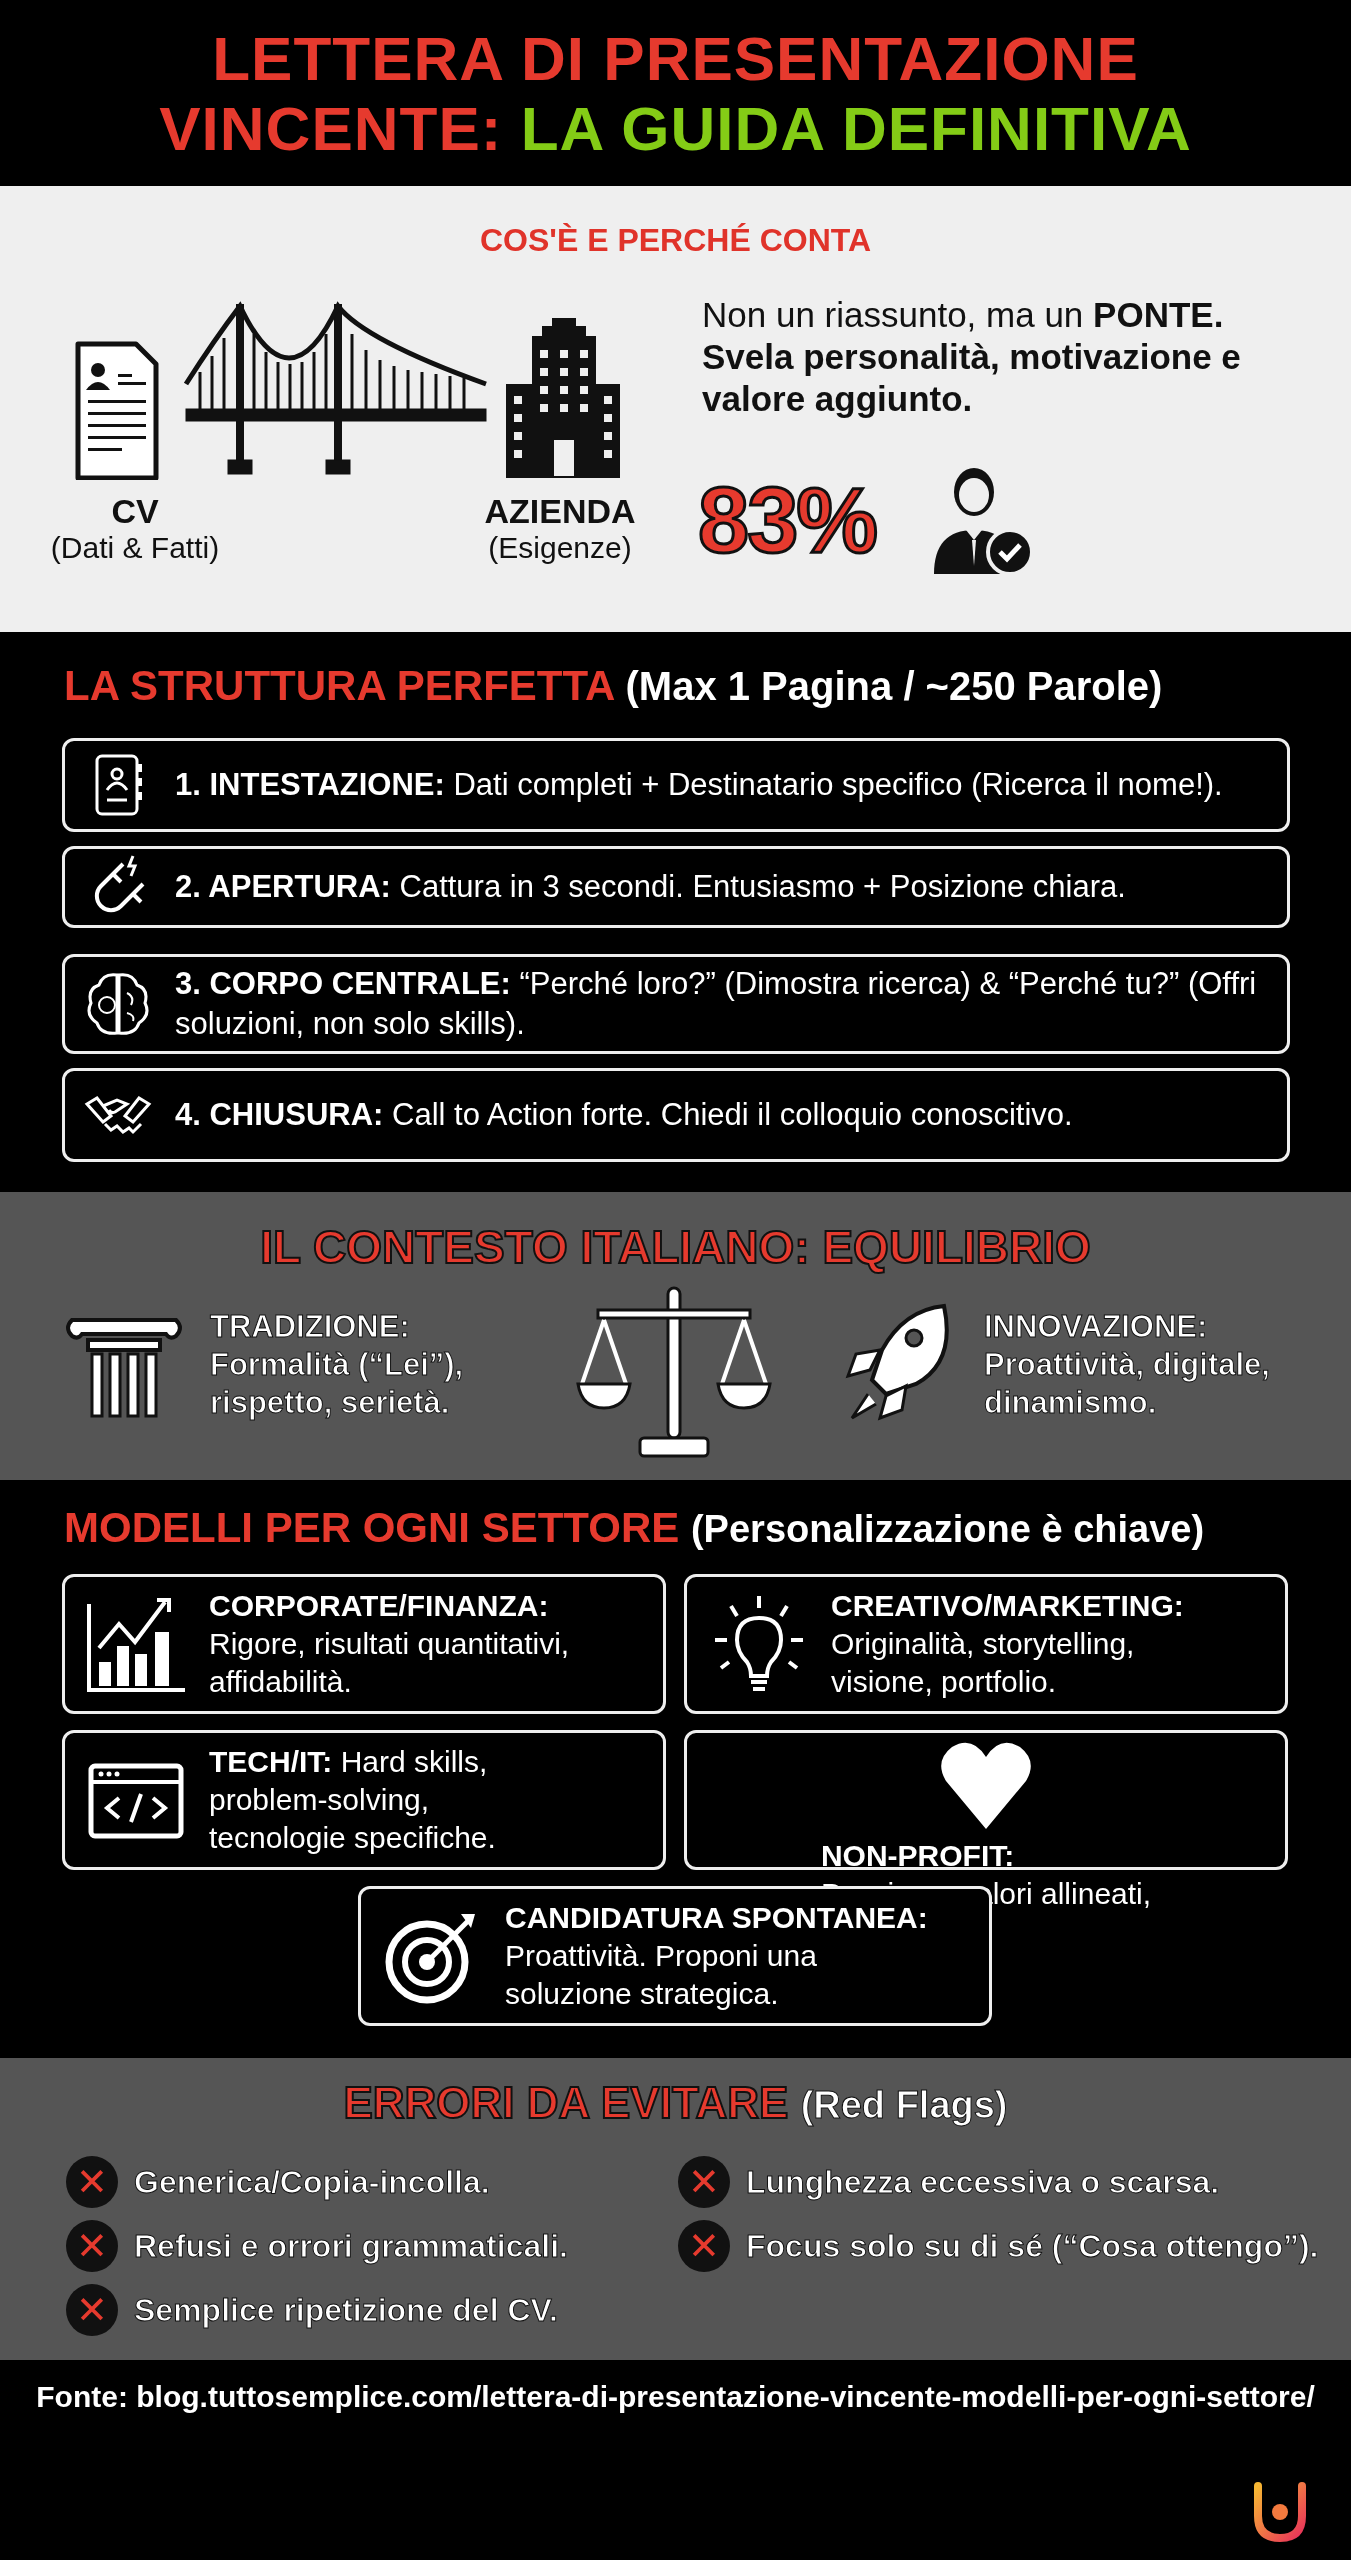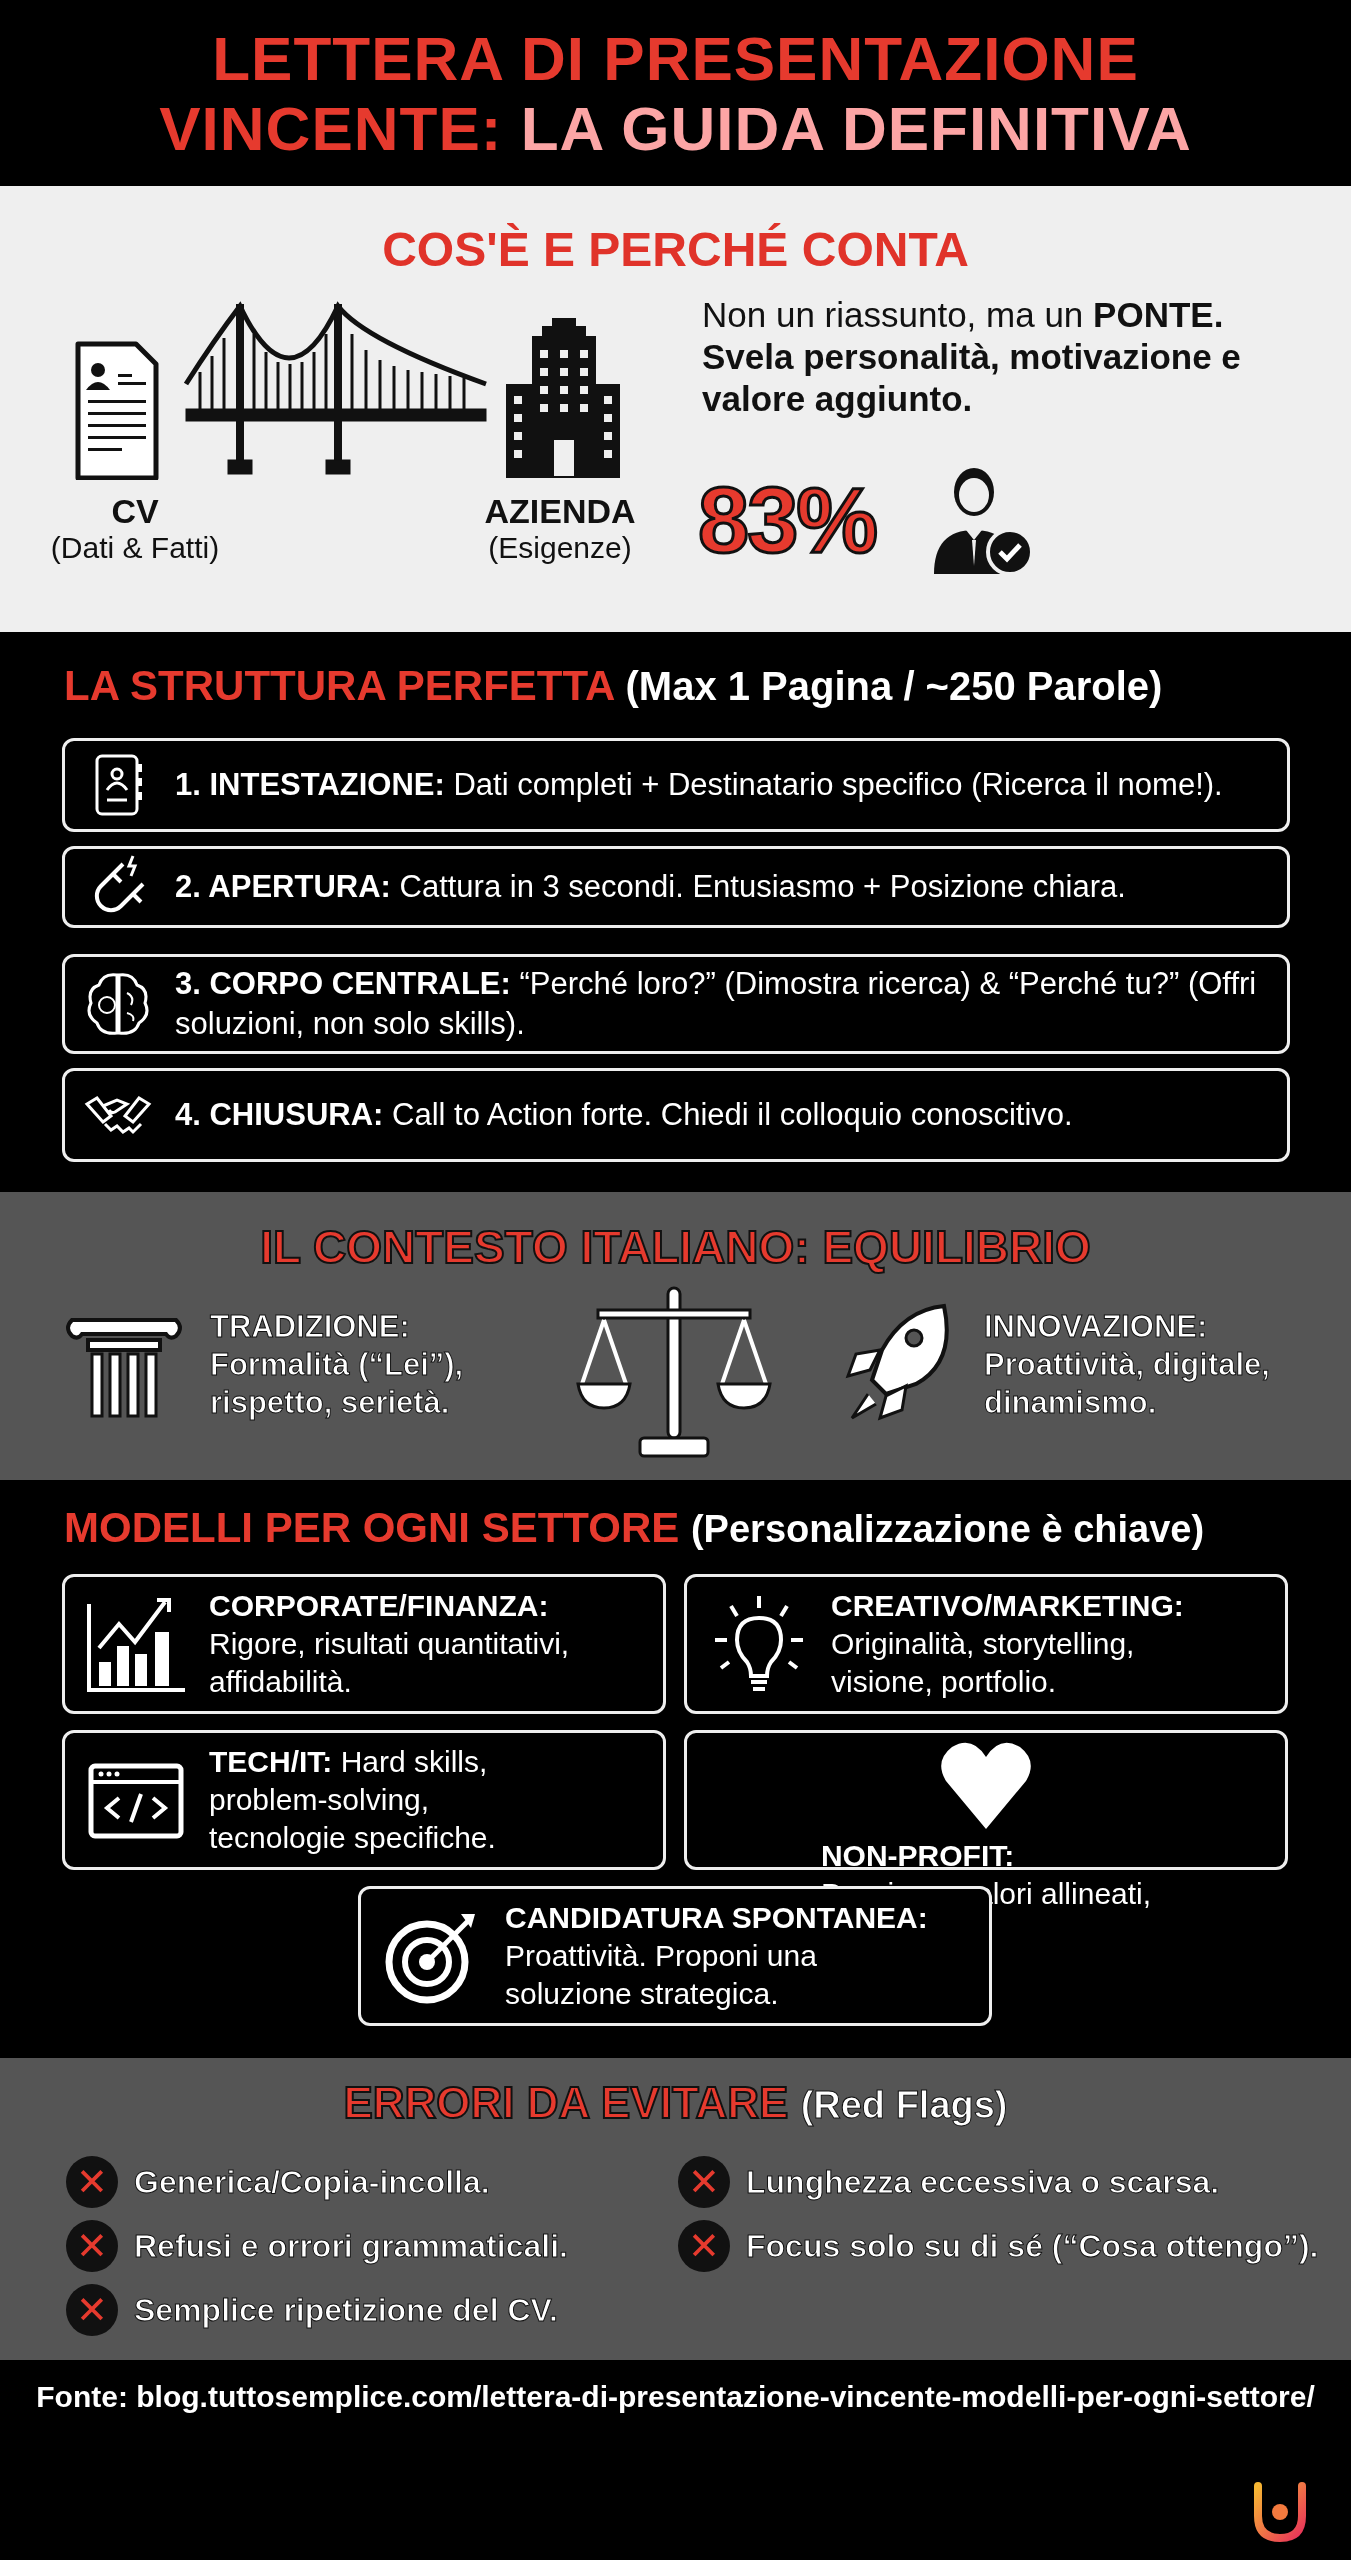--- a/index.html
+++ b/index.html
@@ -6,25 +6,25 @@
   html, body { width: 1351px; background: #000; }
   body { font-family: "Liberation Sans", "DejaVu Sans", sans-serif; color: #fff; }
   .page { width: 1351px; height: 2560px; position: relative; overflow: hidden; background: #000; }
 
   
   .hdr { position: absolute; left: 0; top: 0; width: 1351px; height: 186px; background: #000; text-align: center; }
   .hdr .l1, .hdr .l2 { font-family: "Liberation Sans", sans-serif; font-weight: 700; font-size: 62px; letter-spacing: 1px; line-height: 1; position: absolute; left: 0; right: 0; }
   .hdr .l1 { top: 28px; color: #e63a2e; }
   .hdr .l2 { top: 98px; }
   .red { color: #e63a2e; }
-  .white { color: #fca5a5; }
+  .white { color: #84cc16; }
 
   
   .s1 { position: absolute; left: 0; top: 186px; width: 1351px; height: 446px; background: #efefef; color: #111; }
-  .s1 .title { position: absolute; top: 36px; left: 0; right: 0; text-align: center; color: #e0332a; font-weight: 700; font-size: 48px; }
+  .s1 .title { position: absolute; top: 36px; left: 0; right: 0; text-align: center; color: #e0332a; font-weight: 700; font-size: 32px; }
   .s1 .illus { position: absolute; left: 70px; top: 114px; width: 580px; height: 180px; }
   .s1 .lbl { position: absolute; text-align: center; font-size: 30px; line-height: 1.15; }
   .s1 .lbl b { font-size: 34px; display: block; }
   .s1 .lbl-cv { left: 30px; top: 306px; width: 210px; }
   .s1 .lbl-az { left: 460px; top: 306px; width: 200px; }
   .s1 .desc { position: absolute; left: 702px; top: 108px; width: 620px; font-size: 35px; line-height: 1.2; font-weight: 600; }
   .s1 .desc .n { font-weight: 400; }
   .s1 .stat { position: absolute; left: 698px; top: 282px; font-size: 92px; font-weight: 900; color: #e63a2e; -webkit-text-stroke: 3px #111; letter-spacing: -2px; }
   .s1 .rec-icon { position: absolute; left: 924px; top: 276px; width: 116px; height: 120px; }
   .s1 .stat-txt { position: absolute; left: 1050px; top: 272px; font-size: 36px; line-height: 1.2; font-weight: 600; }

